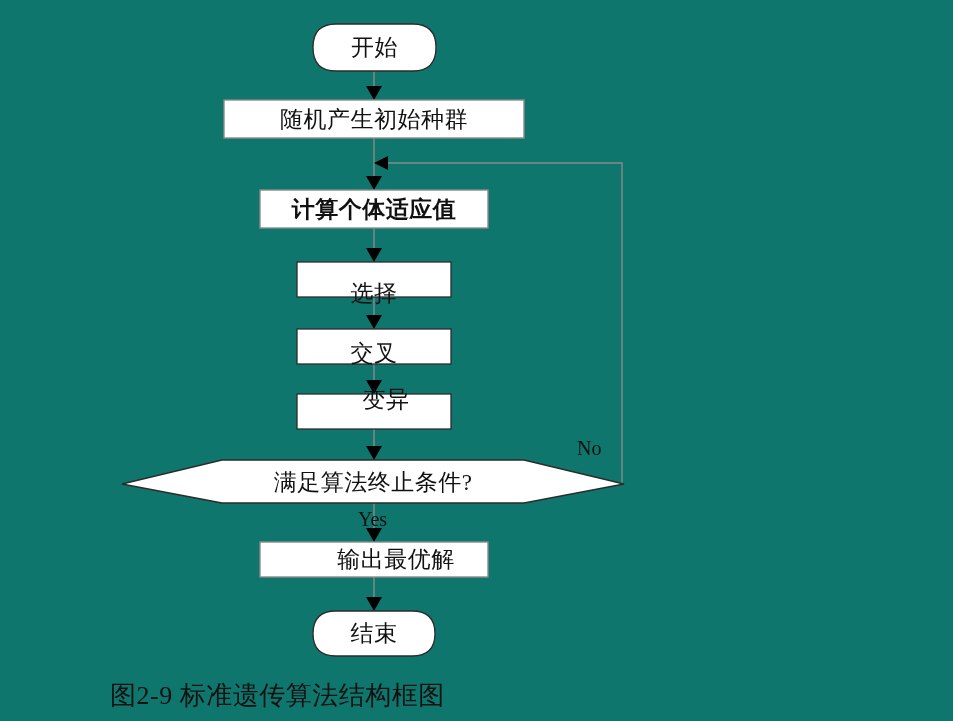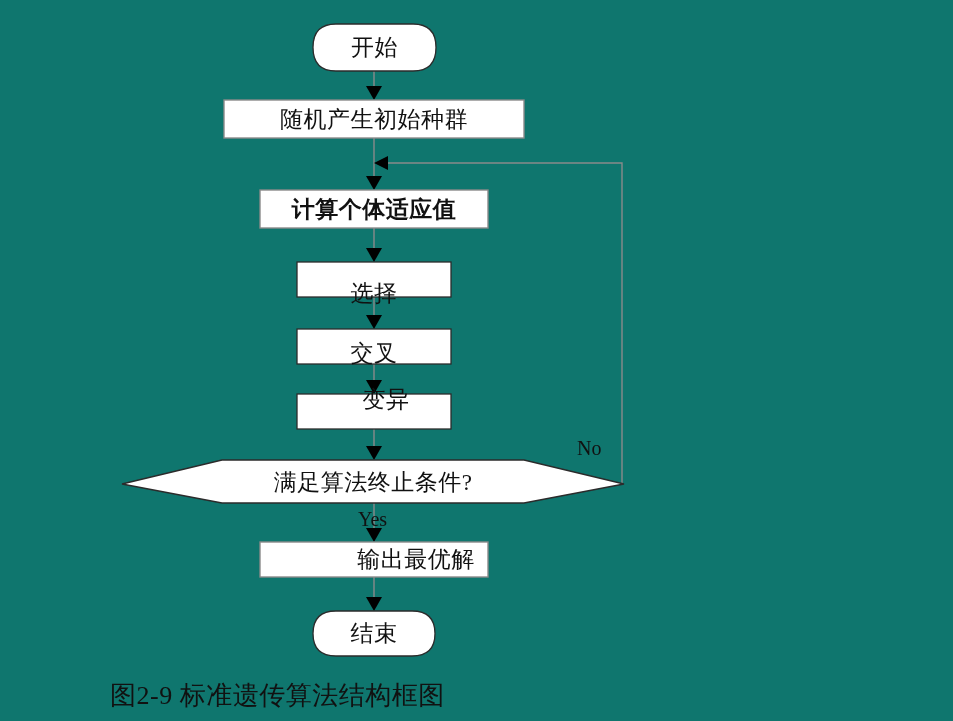--- a/index.html
+++ b/index.html
@@ -111,21 +111,21 @@
   <div class="node-label cjk-24" style="left:260px; top:190px; width:228px; height:38px;font-weight:bold;">计算个体适应值</div>
 
   <div class="node-label cjk-24" style="left:297px; top:276px; width:154px; height:35px;">选择</div>
 
   <div class="node-label cjk-24" style="left:297px; top:336px; width:154px; height:35px;">交叉</div>
 
   <div class="node-label cjk-24" style="left:297px; top:382px; width:154px; height:35px;margin-left:12px;">变异</div>
 
   <div class="node-label cjk-24" style="left:122px; top:460px; width:502px; height:44px;text-align:center;">满足算法终止条件?</div>
 
-  <div class="node-label cjk-24" style="left:260px; top:542px; width:272px; height:35px;padding-left:20px;">输出最优解</div>
+  <div class="node-label cjk-24" style="left:260px; top:542px; width:272px; height:35px;">输出最优解</div>
 
   <div class="node-label cjk-24" style="left:313px; top:611px; width:122px; height:45px;border-radius:20px;">结束</div>
 
   <div class="edge-label" style="left:577px; top:437px;">No</div>
 
   <div class="edge-label" style="left:358px; top:508px;">Yes</div>
 
   <div class="caption" style="left:110px; top:678px;">图2-9  标准遗传算法结构框图</div>
 
 </div>

